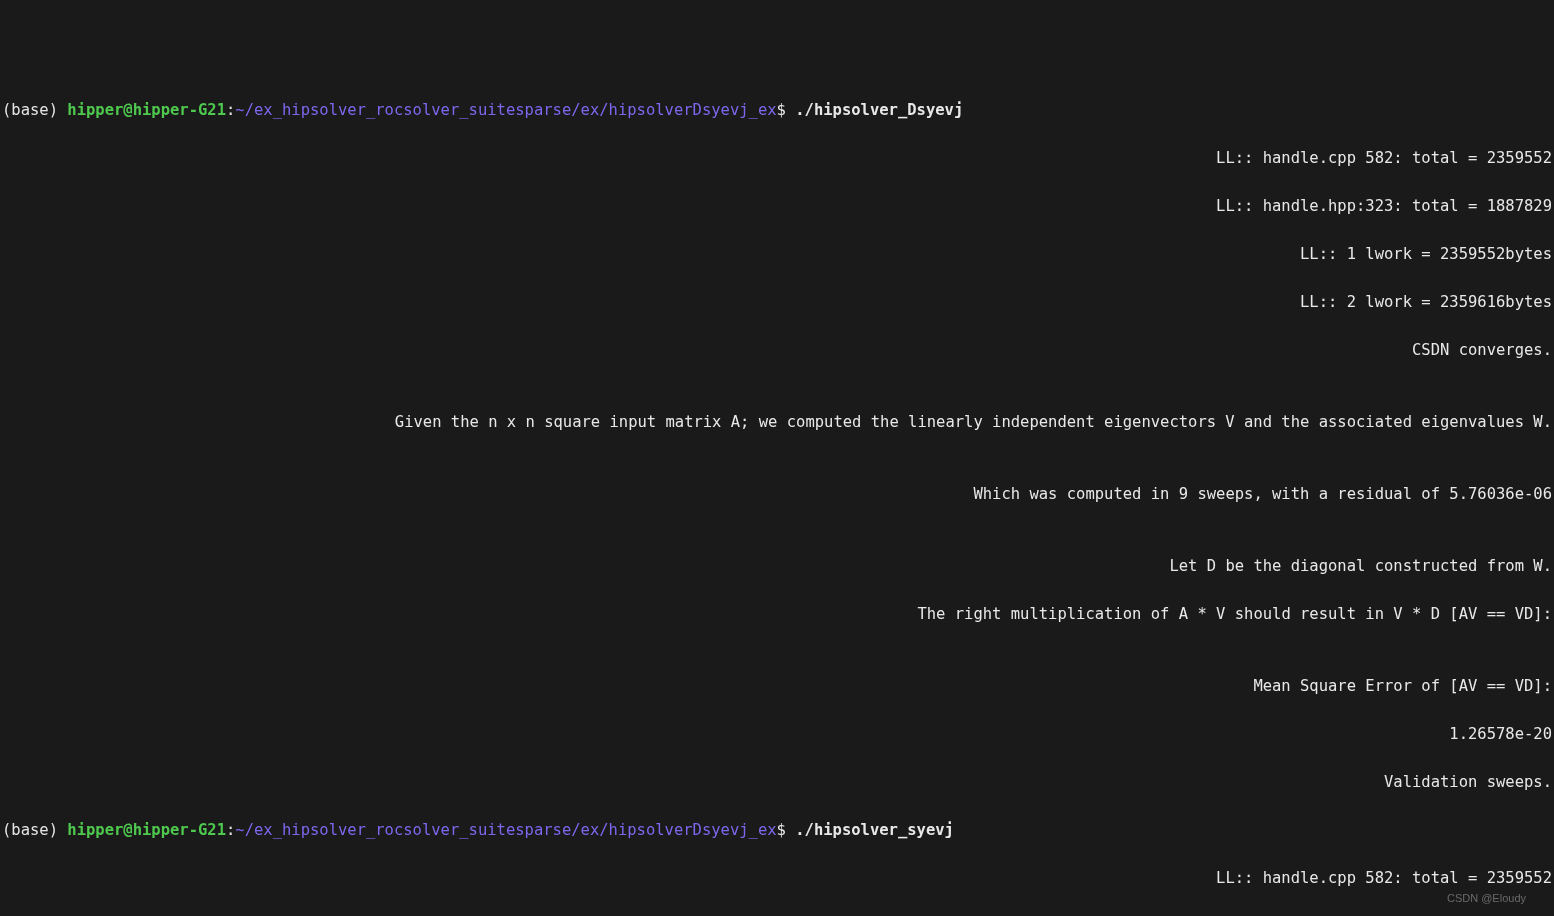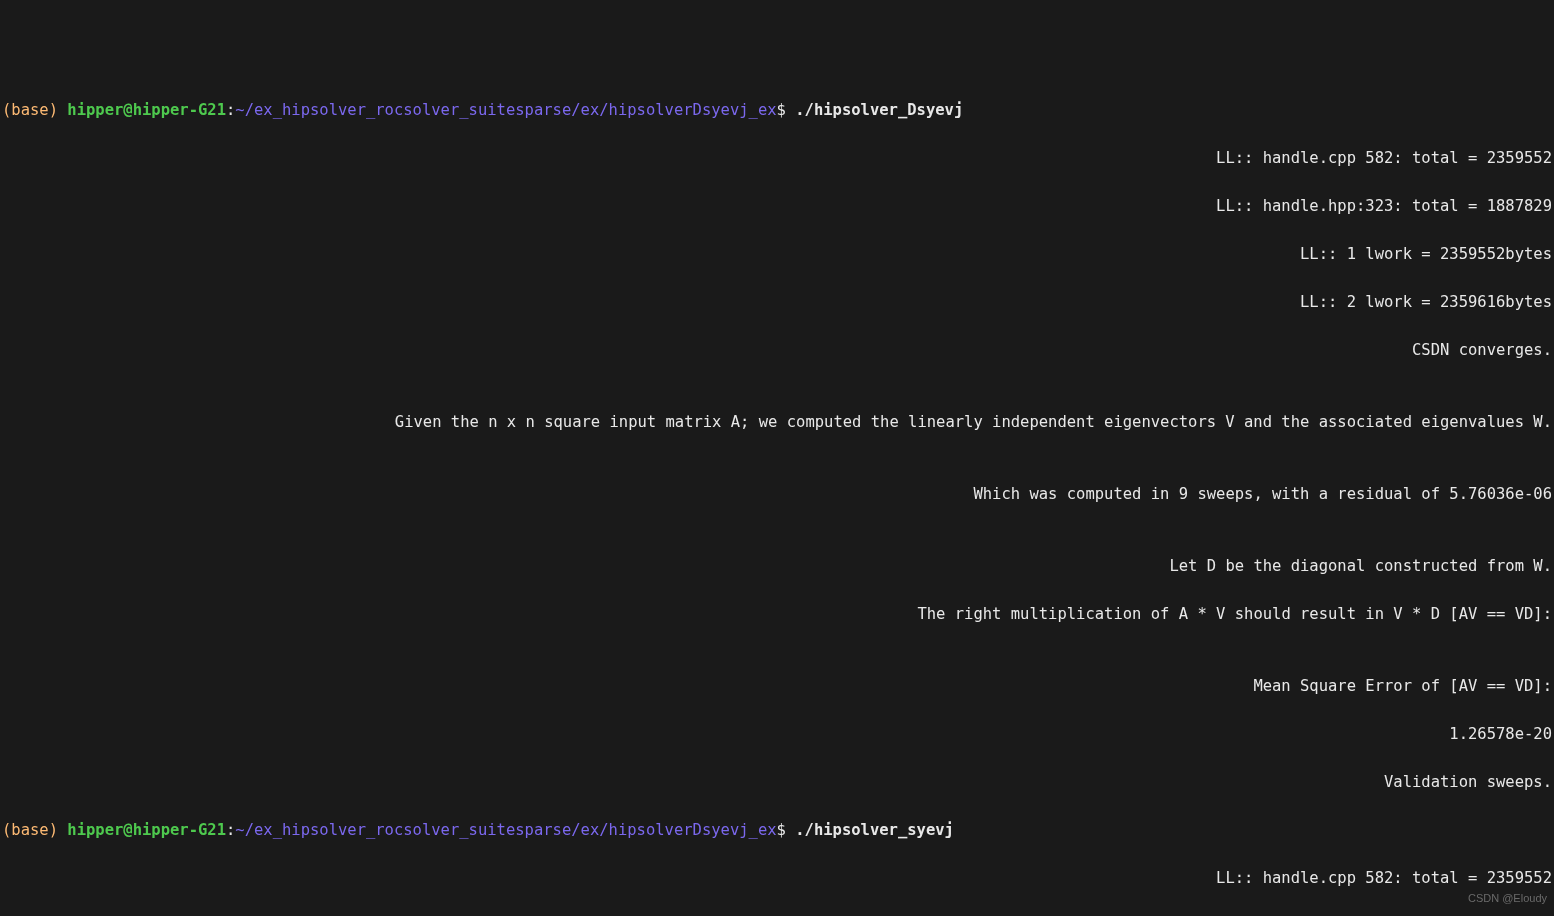--- a/index.html
+++ b/index.html
@@ -9,30 +9,30 @@
       font-family: 'Menlo', 'Monaco', 'Consolas', monospace;
       font-size: 15.5px;
       line-height: 24px;
       padding: 2px;
       white-space: pre;
       overflow-x: auto;
       width: 1554px;
       height: 916px;
       position: relative;
     }
-    .prompt-env { color: #fdba74; text-align: center; }
+    .prompt-env { color: #e5e5e5; text-align: center; }
     .prompt-user { color: #4ec94e; font-weight: bold; }
     .prompt-sep { color: #e8e8e8; }
     .prompt-path { color: #7b68ee; font-weight: normal; }
     .prompt-dollar { color: #e8e8e8; }
     .command { color: #e8e8e8; font-weight: bold; }
     .output { color: #e8e8e8; text-align: right; }
     .watermark {
       position: absolute;
-      right: 7px;
+      right: 28px;
       bottom: 6px;
       font-size: 11px;
       color: #6a6a6a;
       font-family: Arial, sans-serif;
       white-space: normal;
     }
     .line { display: block; }
   </style>
 </head>
 <body>

